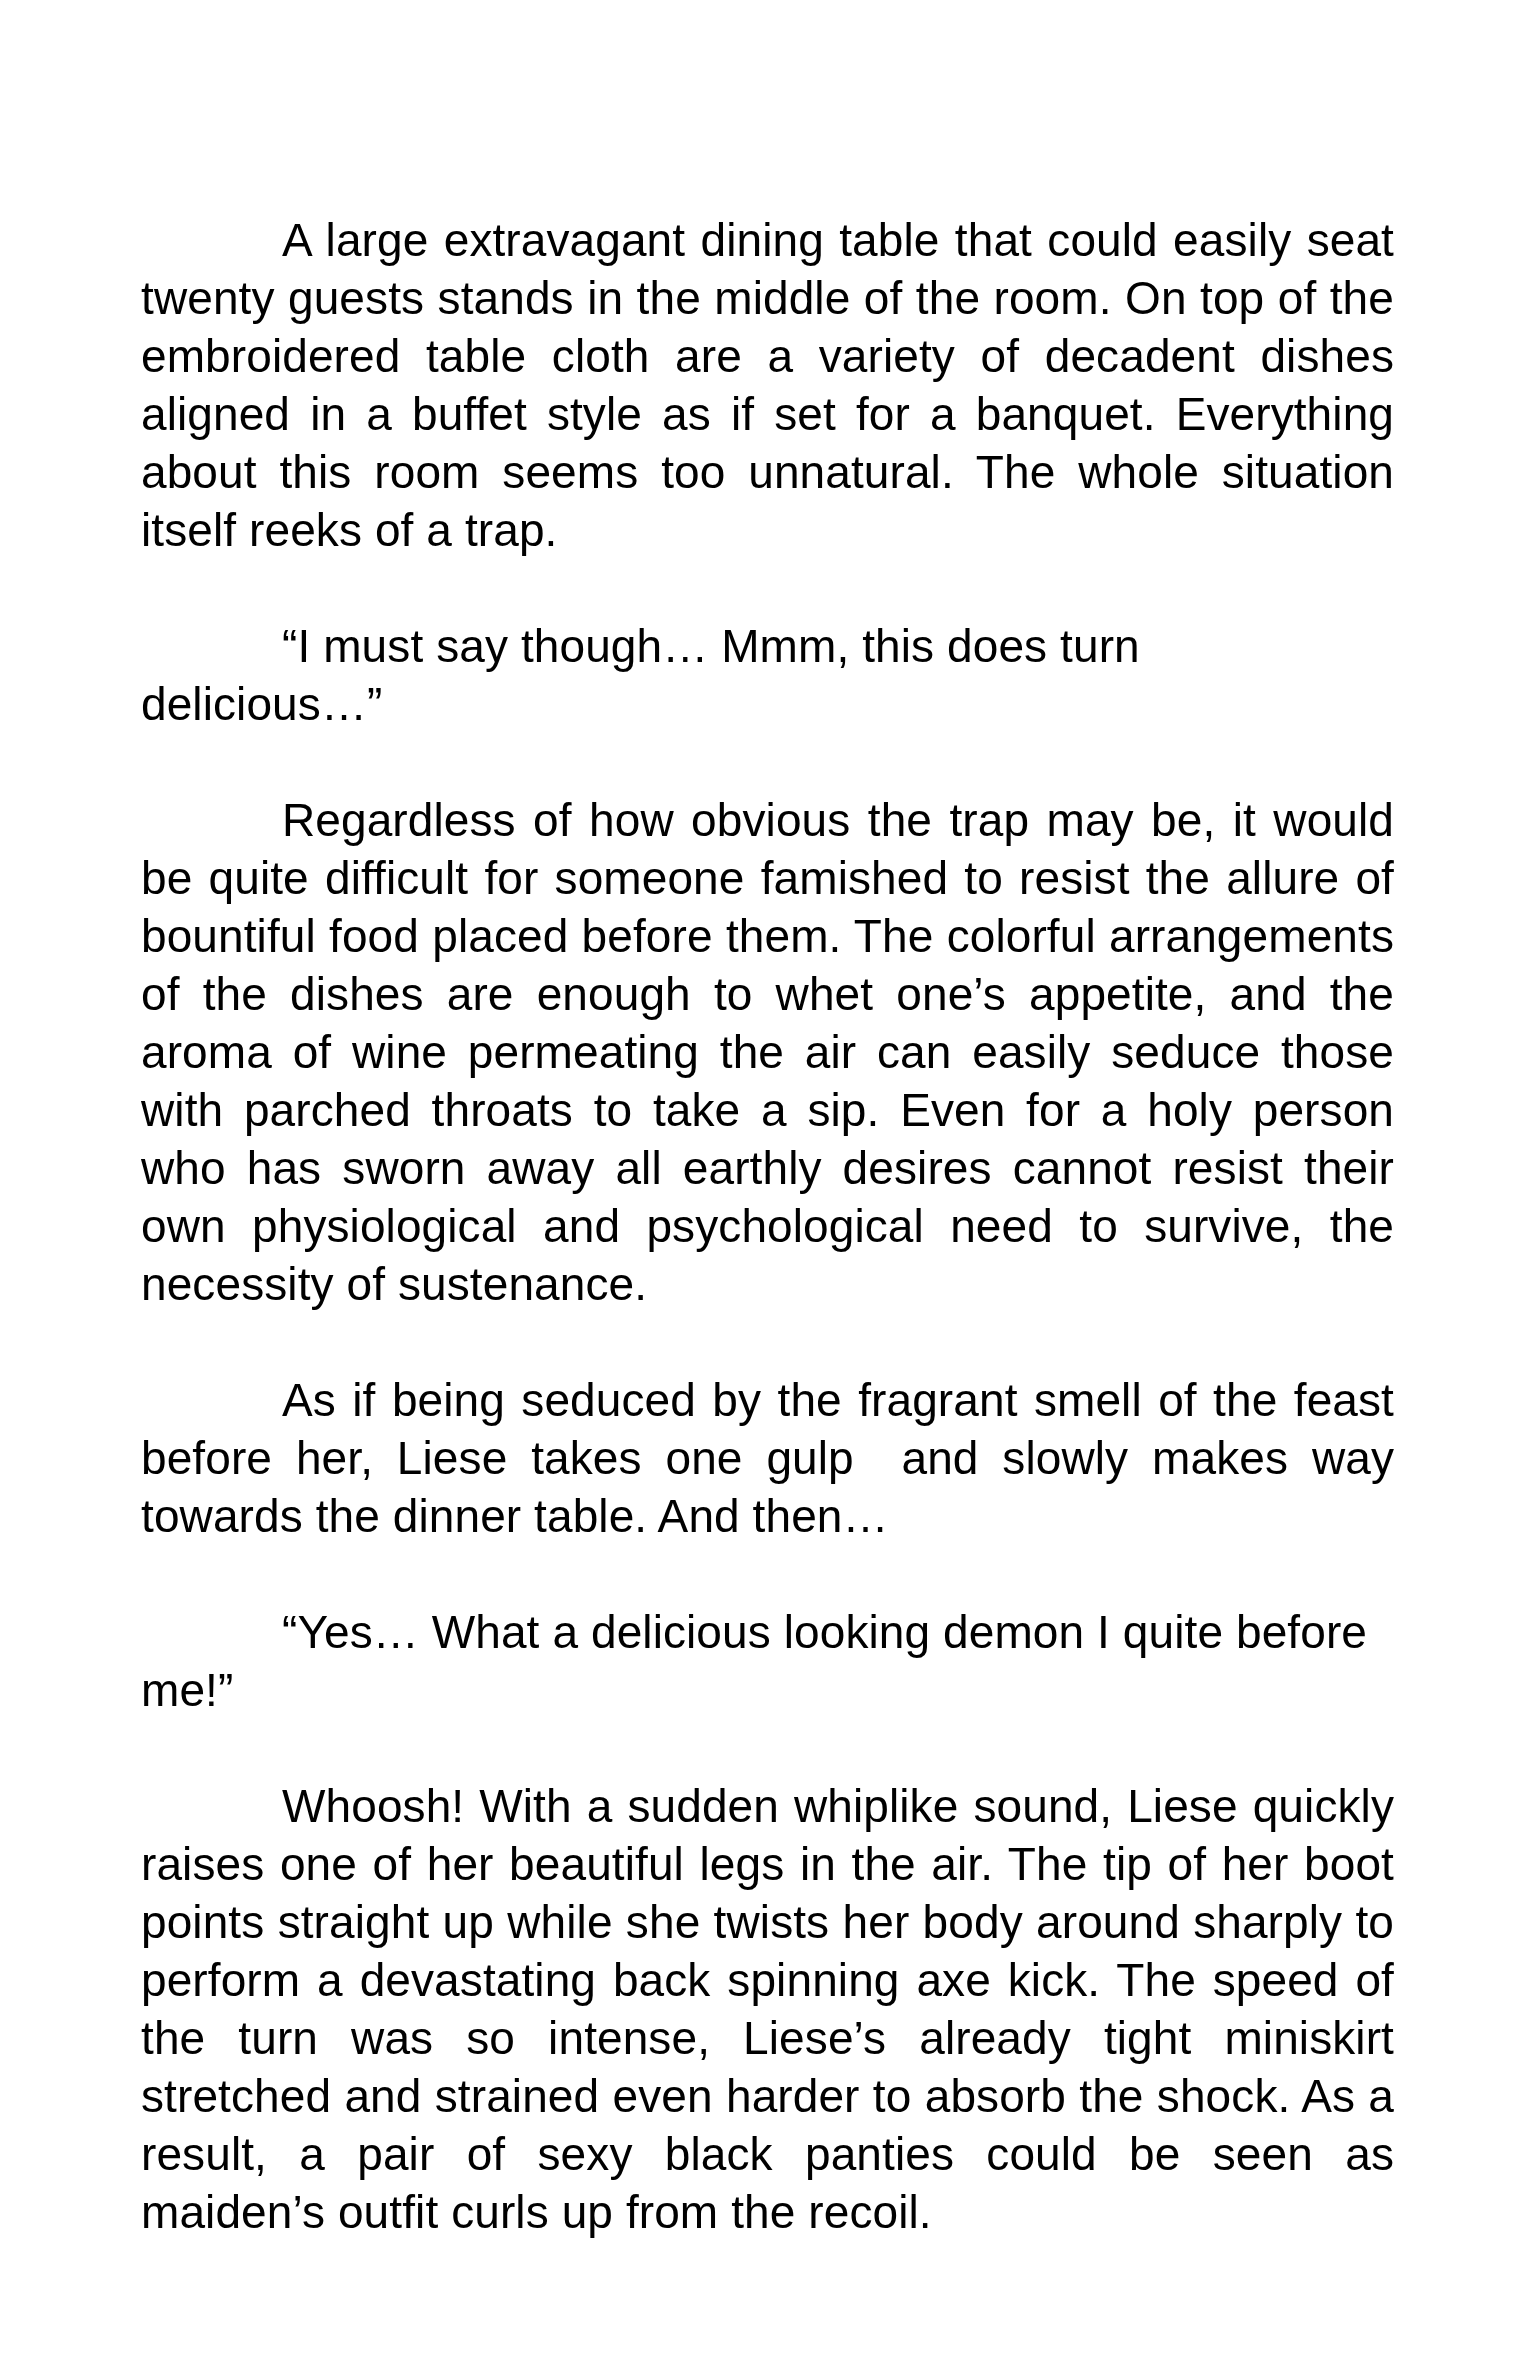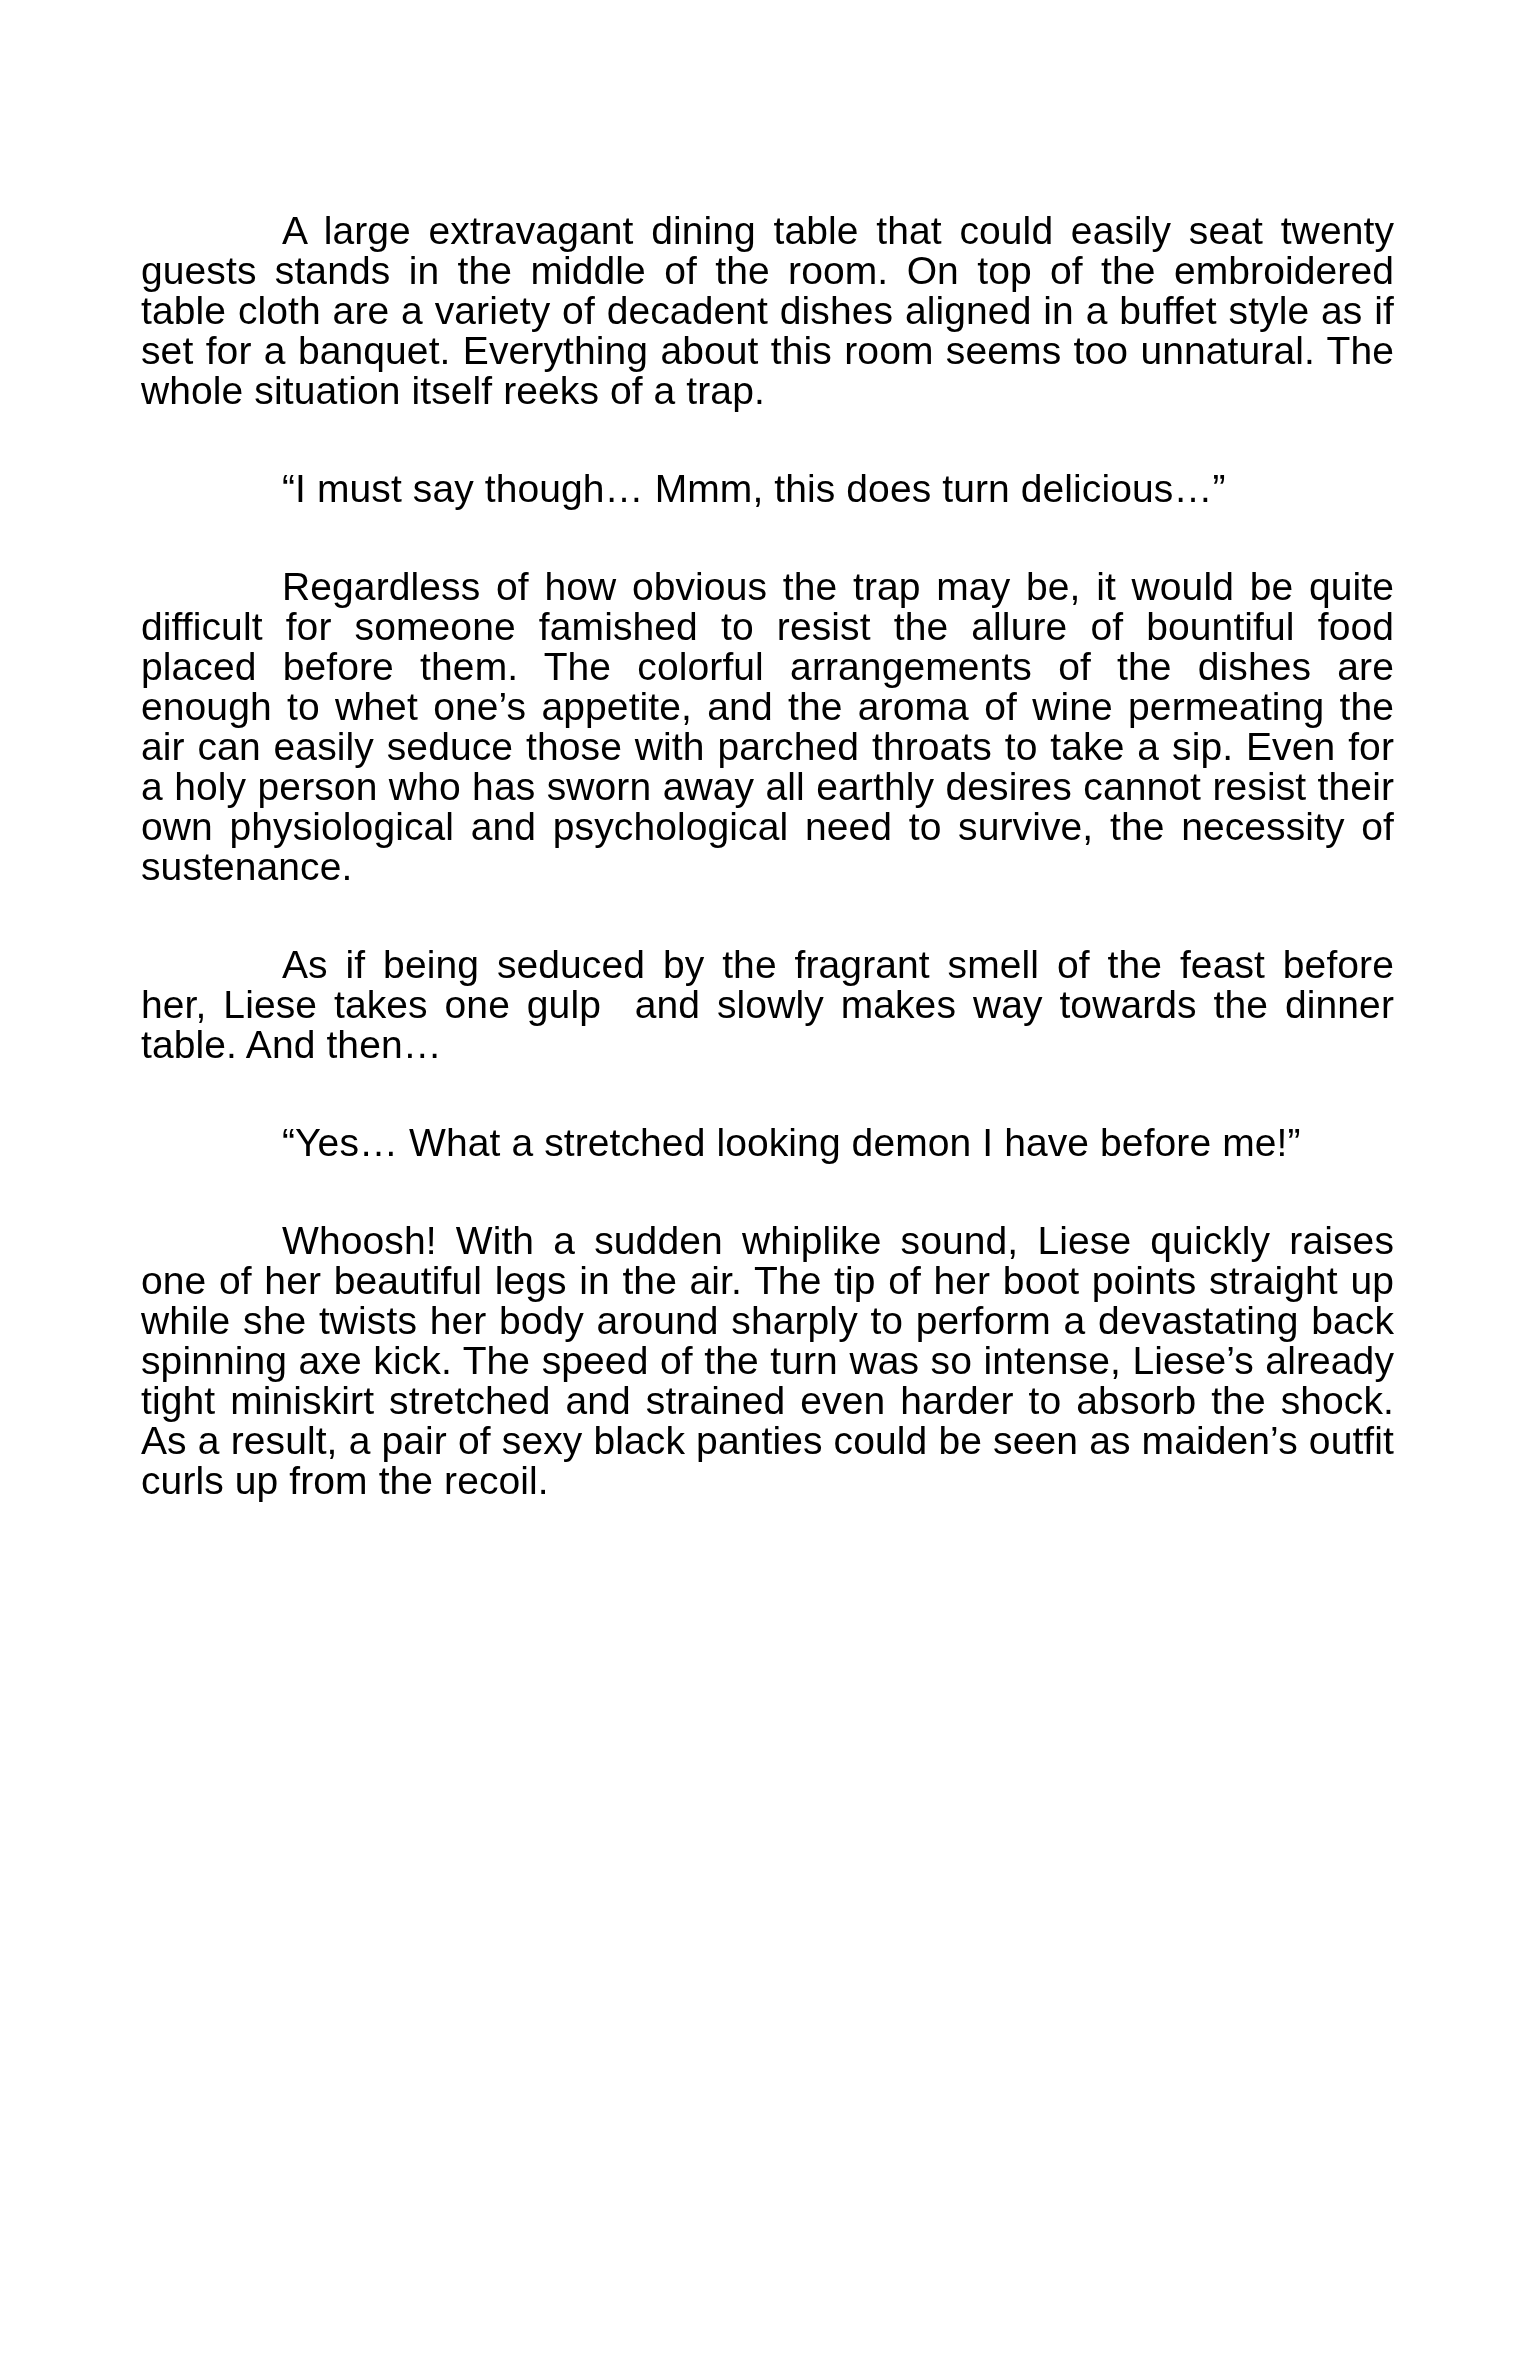--- a/index.html
+++ b/index.html
@@ -21,22 +21,22 @@
     width: 1538px;
     height: 2377px;
     background: #ffffff;
     overflow: hidden;
   }
   .text-block {
     position: absolute;
     left: 141px;
     top: 211px;
     width: 1253px;
-    font-size: 39px;
-    line-height: 40px;
+    font-size: 46px;
+    line-height: 58px;
     letter-spacing: 0.1px;
   }
   .text-block p {
     margin: 0 0 58px 0;
     text-indent: 141px;
   }
   .narration {
     text-align: justify;
   }
   .dialogue {
@@ -45,17 +45,17 @@
 </style>
 </head>
 <body>
 
 <div class="page">
   <div class="text-block">
     <p class="narration">A large extravagant dining table that could easily seat twenty guests stands in the middle of the room. On top of the embroidered table cloth are a variety of decadent dishes aligned in a buffet style as if set for a banquet. Everything about this room seems too unnatural. The whole situation itself reeks of a trap.</p>
     <p class="dialogue">“I must say though… Mmm, this does turn delicious…”</p>
     <p class="narration">Regardless of how obvious the trap may be, it would be quite difficult for someone famished to resist the allure of bountiful food placed before them. The colorful arrangements of the dishes are enough to whet one’s appetite, and the aroma of wine permeating the air can easily seduce those with parched throats to take a sip. Even for a holy person who has sworn away all earthly desires cannot resist their own physiological and psychological need to survive, the necessity of sustenance.</p>
     <p class="narration">As if being seduced by the fragrant smell of the feast before her, Liese takes one gulp&nbsp; and slowly makes way towards the dinner table. And then…</p>
-    <p class="dialogue">“Yes… What a stretched looking demon I have before me!”</p>
+    <p class="dialogue">“Yes… What a delicious looking demon I quite before me!”</p>
     <p class="narration">Whoosh! With a sudden whiplike sound, Liese quickly raises one of her beautiful legs in the air. The tip of her boot points straight up while she twists her body around sharply to perform a devastating back spinning axe kick. The speed of the turn was so intense, Liese’s already tight miniskirt stretched and strained even harder to absorb the shock. As a result, a pair of sexy black panties could be seen as maiden’s outfit curls up from the recoil.</p>
   </div>
 </div>
 
 
 </body></html>

